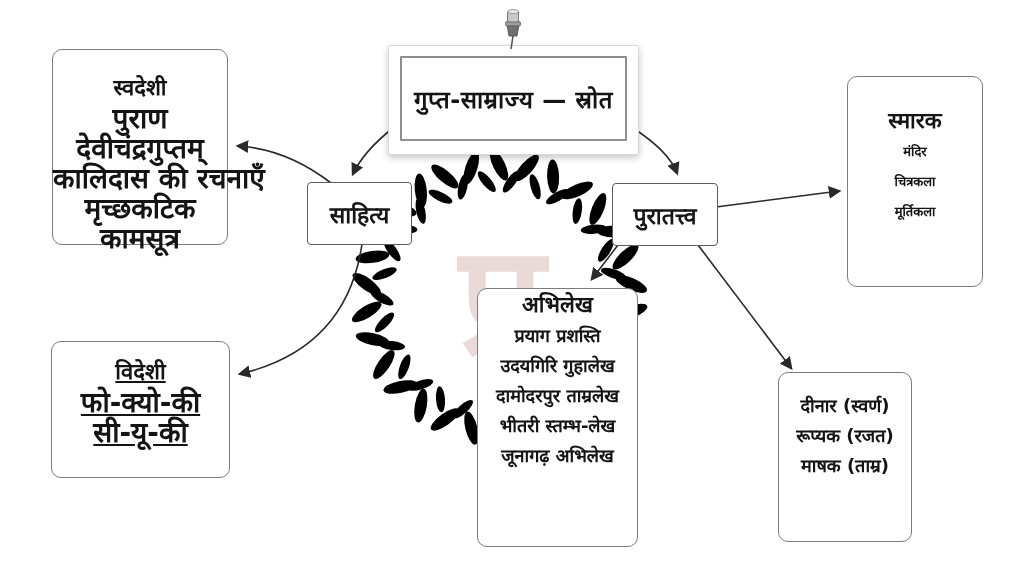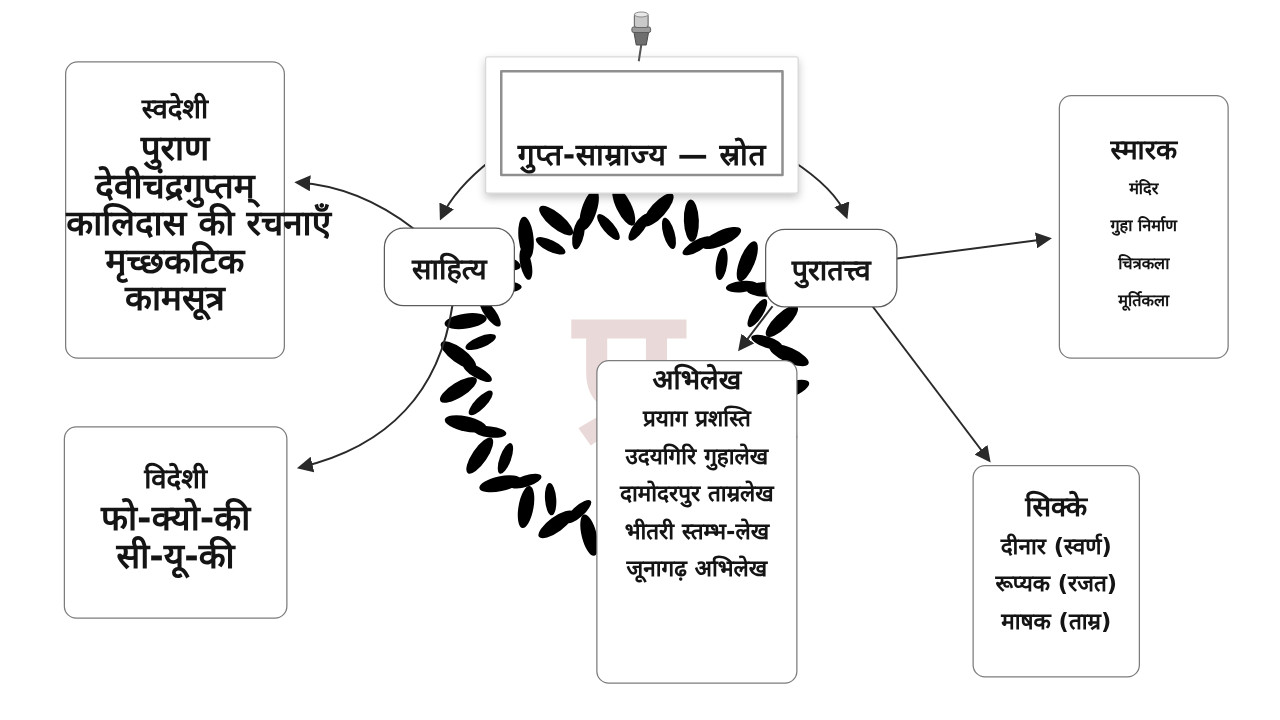--- a/index.html
+++ b/index.html
@@ -16,46 +16,46 @@
   
   .title-card{
     left:388px;top:45px;width:249px;height:108px;
     border:1px solid #d9d9d9;border-radius:2px;
     box-shadow:0 3px 7px rgba(0,0,0,0.22);
     display:flex;align-items:center;justify-content:center;
   }
   .title-inner{
     position:absolute;left:11px;top:10px;right:11px;bottom:13px;
     border:2px solid #8f8f8f;border-radius:1px;
-    display:flex;align-items:flex-end;justify-content:center;
+    display:flex;align-items:center;justify-content:center;
   }
   .title-text{
     font-size:24px;font-weight:bold;color:#141414;letter-spacing:0.5px;
     white-space:nowrap;
   }
   .pin{position:absolute;left:499px;top:8px;z-index:3;}
 
   
   .node{
-    border:1.6px solid #5c5c5c;border-radius:16px;
+    border:1.6px solid #5c5c5c;border-radius:4px;
     display:flex;align-items:center;justify-content:center;
   }
   .node-sahitya{left:307px;top:182px;width:103px;height:61px;}
   .node-puratattva{left:612px;top:183px;width:104px;height:61px;}
   .node-label{font-size:23px;font-weight:bold;color:#161616;white-space:nowrap;}
 
   
   .box{
     border:1.4px solid #7c7c7c;border-radius:10px;
     text-align:center;color:#141414;
   }
   .box-header{font-size:22px;font-weight:bold;line-height:32px;white-space:nowrap;}
   .box-item{font-size:28px;font-weight:bold;line-height:30px;white-space:nowrap;}
-  .box-swadeshi{left:52px;top:49px;width:176px;height:238px;padding-top:22px;box-sizing:border-box;}
-  .box-videshi{left:51px;top:341px;width:179px;height:154px;padding-top:26px;box-sizing:border-box;}
+  .box-swadeshi{left:52px;top:49px;width:176px;height:196px;padding-top:22px;box-sizing:border-box;}
+  .box-videshi{left:51px;top:341px;width:179px;height:137px;padding-top:14px;box-sizing:border-box;text-decoration:underline;}
   .box-smarak{left:847px;top:76px;width:136px;height:211px;padding-top:28px;box-sizing:border-box;}
   .box-abhilekh{left:477px;top:288px;width:161px;height:259px;box-sizing:border-box;}
   .box-sikke{left:778px;top:372px;width:134px;height:170px;padding-top:18px;box-sizing:border-box;}
   .box-abhilekh .box-item,.box-sikke .box-item{font-size:18px;}
   .box-smarak .box-item{font-size:13px;}
 
   
   .wm-letter{
     position:absolute;left:392px;top:195px;width:220px;height:210px;z-index:0;
     display:flex;align-items:center;justify-content:center;
@@ -185,37 +185,35 @@
   <div>
       <div class="box-item">फो-क्यो-की</div>
       <div class="box-item">सी-यू-की</div>
     </div>
 </div>
 
 <div class="box box-smarak">
   <div class="box-header">स्मारक</div>
   <div>
       <div class="box-item">मंदिर</div>
-      <div class="box-item">गुहा निर्माण</div>
       <div class="box-item">चित्रकला</div>
       <div class="box-item">मूर्तिकला</div>
     </div>
 </div>
 
 <div class="box box-abhilekh">
   <div class="box-header">अभिलेख</div>
   <div>
       <div class="box-item">प्रयाग प्रशस्ति</div>
       <div class="box-item">उदयगिरि गुहालेख</div>
       <div class="box-item">दामोदरपुर ताम्रलेख</div>
       <div class="box-item">भीतरी स्तम्भ-लेख</div>
       <div class="box-item">जूनागढ़ अभिलेख</div>
     </div>
 </div>
 
 <div class="box box-sikke">
-  <div class="box-header">सिक्के</div>
   <div>
       <div class="box-item">दीनार (स्वर्ण)</div>
       <div class="box-item">रूप्यक (रजत)</div>
       <div class="box-item">माषक (ताम्र)</div>
     </div>
 </div>
 
 </body></html>

